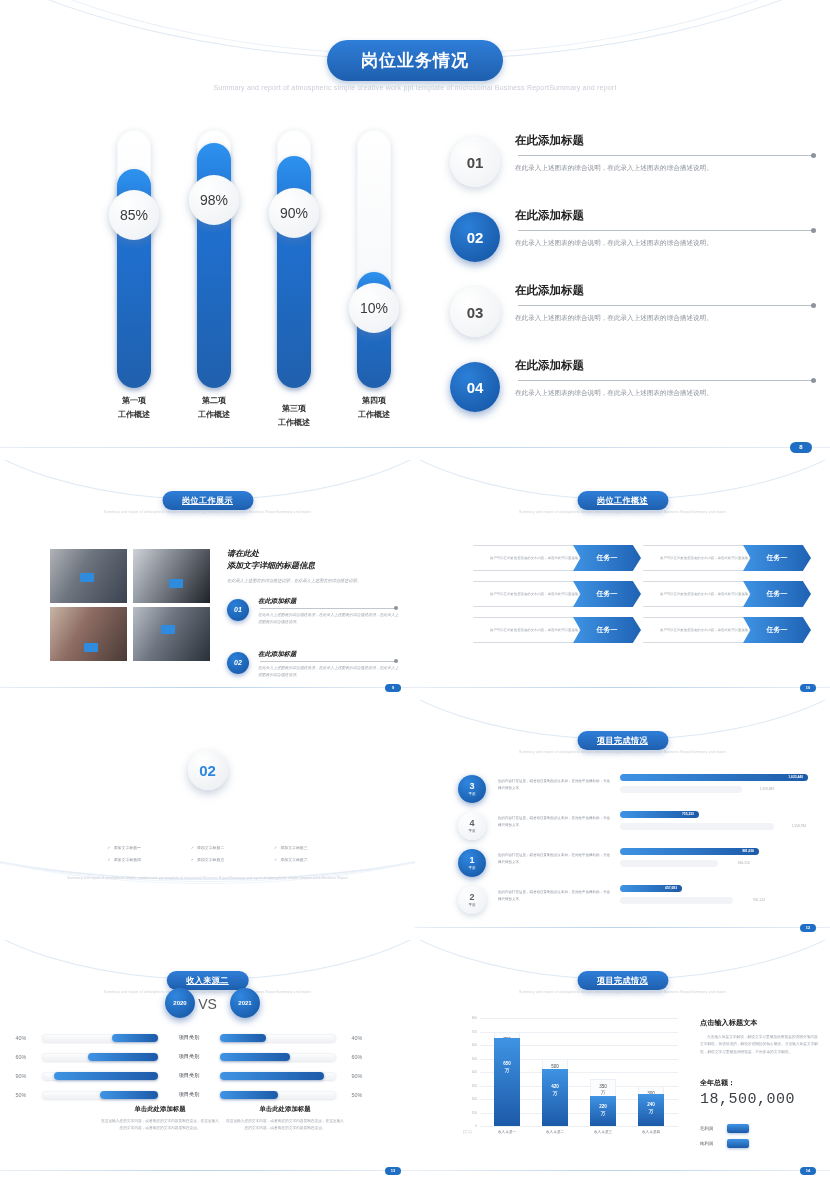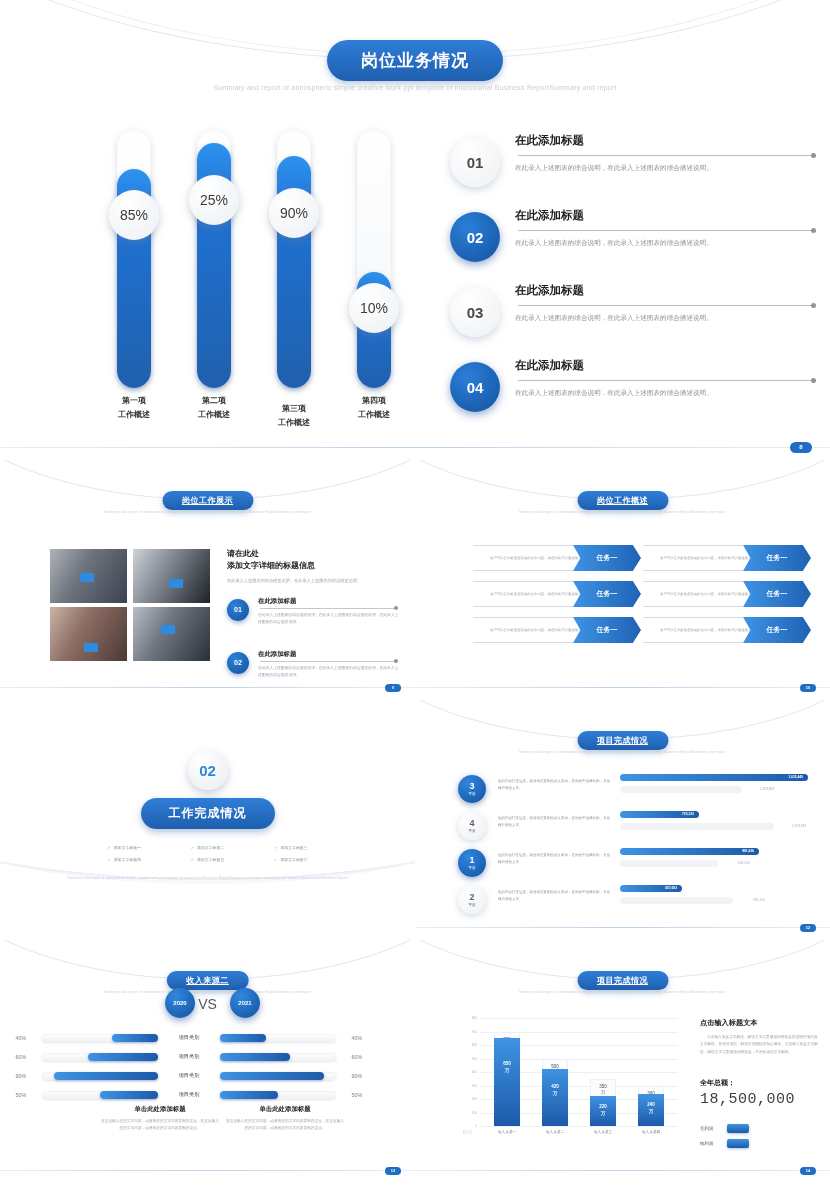--- a/index.html
+++ b/index.html
@@ -92,21 +92,21 @@
   .ndesc { position: absolute; left: 65px; top: 29px; right: 0; font-size: 6.6px; color: #8a9099; line-height: 1.75; }
 
   
   .photos { position: absolute; left: 50px; top: 89px; width: 160px; height: 112px; }
   .photo { position: absolute; width: 77px; height: 54px; overflow: hidden; }
   .p1 { left: 0;  top: 0;  background: linear-gradient(120deg,#b0b3b8 0%,#6e757f 40%,#3a4250 100%); }
   .p2 { left: 83px; top: 0; background: linear-gradient(120deg,#cfd3d8 0%,#8c929b 35%,#1d2128 100%); }
   .p3 { left: 0;  top: 58px; background: linear-gradient(120deg,#c8b5a6 0%,#8e6d64 40%,#4a3a36 100%); }
   .p4 { left: 83px; top: 58px; background: linear-gradient(120deg,#b9bec5 0%,#6f7783 40%,#2a3038 100%); }
   .ph-accent { position:absolute; width:14px; height:9px; background:#2f8bdd; border-radius:1px; }
-  .photo-text { position: absolute; left: 227px; top: 88px; width: 175px; }
+  .photo-text { position: absolute; left: 227px; top: 88px; width: 175px; font-style: italic; }
   .pt-h1 { font-size: 8px; font-weight: bold; color: #1c1c1c; line-height: 1.55; }
   .pt-sub { font-size: 4.2px; color: #9aa0a8; margin-top: 4px; line-height: 1.7; }
   .minirow { position: relative; margin-top: 13px; height: 40px; }
   .mcircle {
     position:absolute; left:0; top:2px; width:22px; height:22px; border-radius:50%;
     background: radial-gradient(circle at 35% 30%,#2b80d8,#14529f); color:#fff;
     display:flex; align-items:center; justify-content:center; font-size:7px; font-weight:bold;
     box-shadow: 0 2px 5px rgba(20,70,150,.4);
   }
   .mtitle { position:absolute; left:31px; top:0; font-size:6.4px; font-weight:bold; color:#1c1c1c; }
@@ -249,21 +249,21 @@
       <div class="bubble" style="top:85px;">85%</div>
       <div class="slbl" style="top:264px;">
         <span>第一项</span><br>
         <span>工作概述</span>
       </div>
     </div>
     <div class="slidercol" style="left:102px;">
       <div class="track">
           <div class="fill" style="height:245px;"></div>
         </div>
-      <div class="bubble" style="top:70px;">25%</div>
+      <div class="bubble" style="top:70px;">98%</div>
       <div class="slbl" style="top:264px;">
         <span>第二项</span><br>
         <span>工作概述</span>
       </div>
     </div>
     <div class="slidercol" style="left:182px;">
       <div class="track">
           <div class="fill" style="height:232px;"></div>
         </div>
       <div class="bubble" style="top:83px;">90%</div>
@@ -402,21 +402,20 @@
   <div class="pagebadge" style="right:14px; bottom:8px; width:16px; height:8px; line-height:8px; font-size:4px;">10</div>
 </div>
 
 <div class="slide slide-half">
   <div class="arc" style="left:-250px; top:-130px; width:915px; height:310px; border-color:#dce8f4;"></div>
   <div class="arc" style="left:-230px; top:-120px; width:875px; height:300px; border-color:#e6eef7;"></div>
   <div class="arc" style="left:-210px; top:-110px; width:835px; height:292px; border-color:#edf3f9;"></div>
   <div class="arc" style="left:-190px; top:-100px; width:795px; height:284px; border-color:#f1f6fb;"></div>
 
   <div class="sec-num">02</div>
-  <div class="sec-pill">工作完成情况</div>
 
   <div class="checklist">
     <div class="chk">
         <i>✓</i>
         <span>添加文字标题一</span>
       </div>
     <div class="chk">
         <i>✓</i>
         <span>添加文字标题二</span>
       </div>

